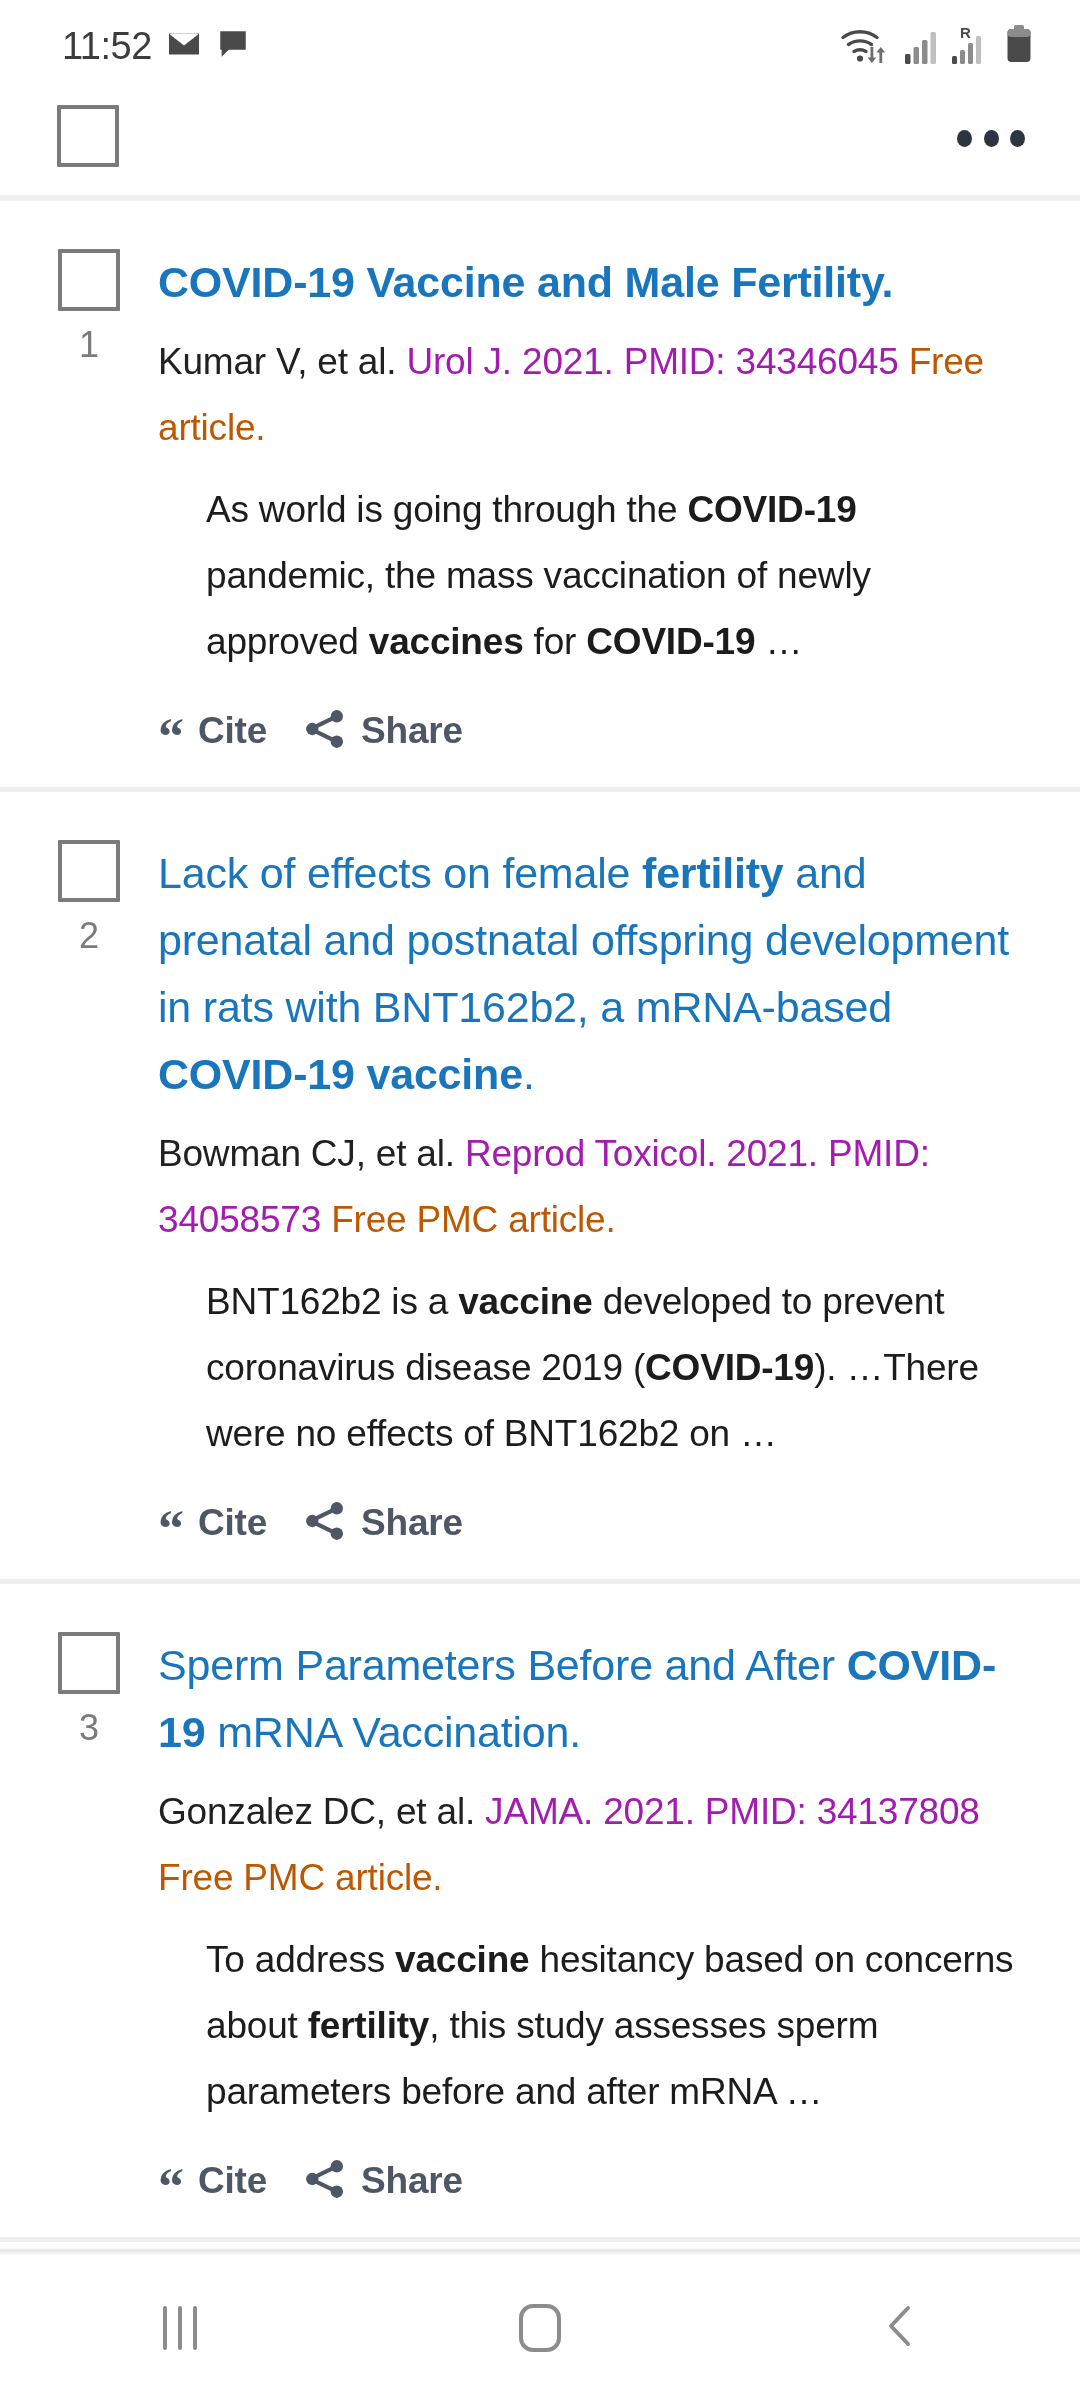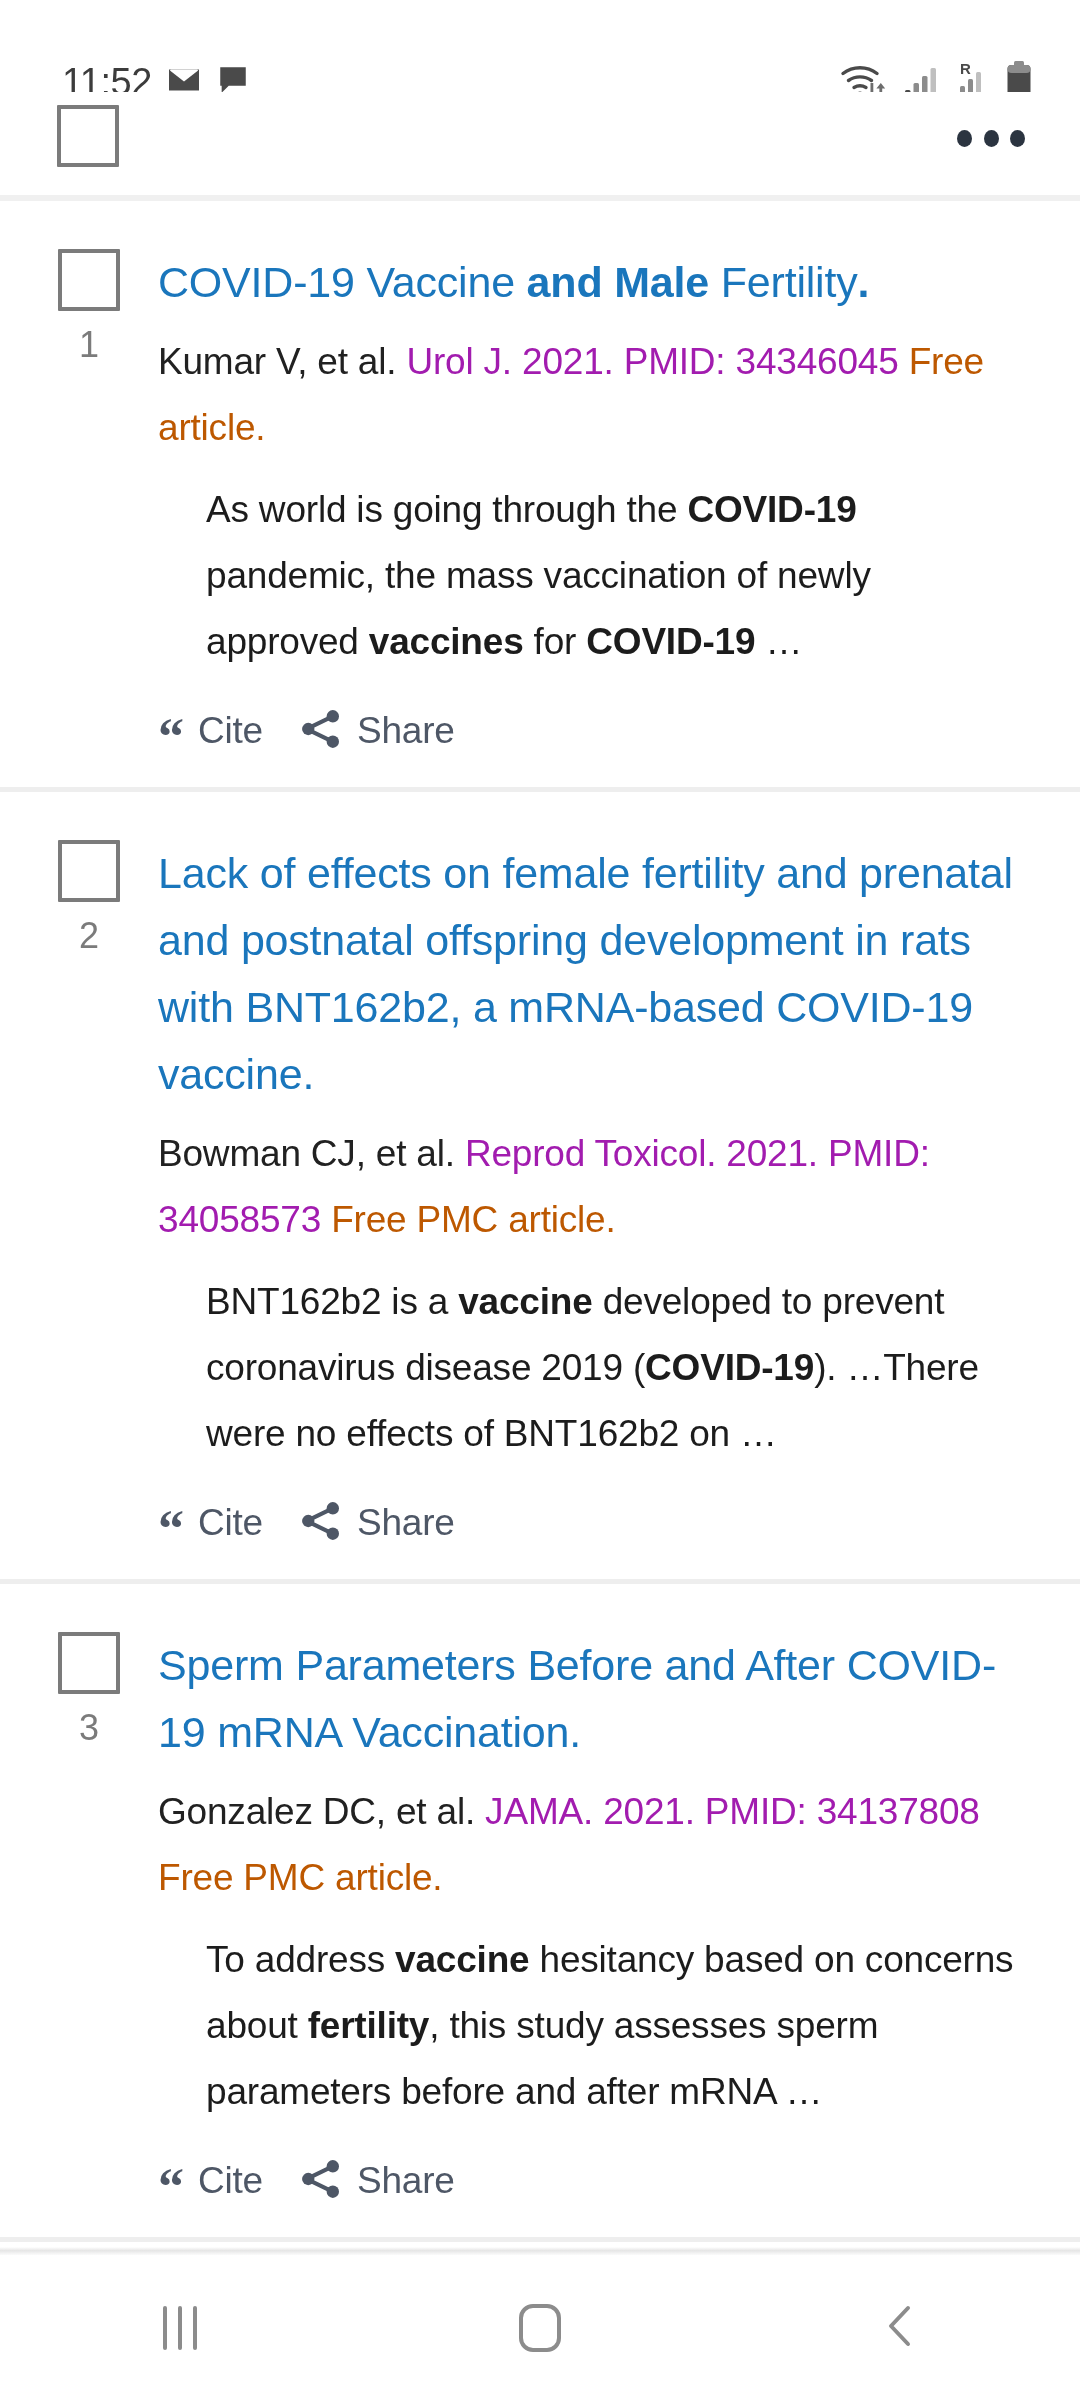--- a/index.html
+++ b/index.html
@@ -24,21 +24,20 @@
   .statusbar {
     position: absolute;
     top: 0; left: 0;
     width: 1080px;
     height: 92px;
     display: flex;
     align-items: center;
     justify-content: space-between;
     padding: 0 46px 0 62px;
     background: #ffffff;
-    margin-top: 36px;
   }
   .status-left {
     display: flex;
     align-items: center;
     gap: 14px;
   }
   .status-clock {
     font-size: 38px;
     color: #3c3c3c;
     letter-spacing: -0.5px;
@@ -144,21 +143,21 @@
 
   .result-title {
     font-size: 43px;
     line-height: 67px;
     color: #1a76bc;
     font-weight: 400;
     letter-spacing: -0.2px;
     word-wrap: break-word;
   }
   .result-title.bold-title { font-weight: 700; }
-  .result-title b { font-weight: 400; }
+  .result-title b { font-weight: 700; }
 
   .result-cite {
     margin-top: 13px;
     font-size: 37px;
     line-height: 66px;
     color: #212121;
     letter-spacing: -0.2px;
   }
   .result-cite .journal { color: #a21caf; }
   .result-cite .freetag { color: #bd5800; }
@@ -181,20 +180,21 @@
   }
   .action {
     display: flex;
     align-items: center;
     gap: 14px;
   }
   .action-label {
     font-size: 37px;
     color: #4e5766;
     letter-spacing: -0.2px;
+    font-weight: bold;
   }
   .quote-icon {
     font-size: 52px;
     line-height: 34px;
     color: #4e5766;
     font-weight: 700;
     font-family: "Liberation Serif", serif;
     display: block;
     transform: translateY(6px);
   }

